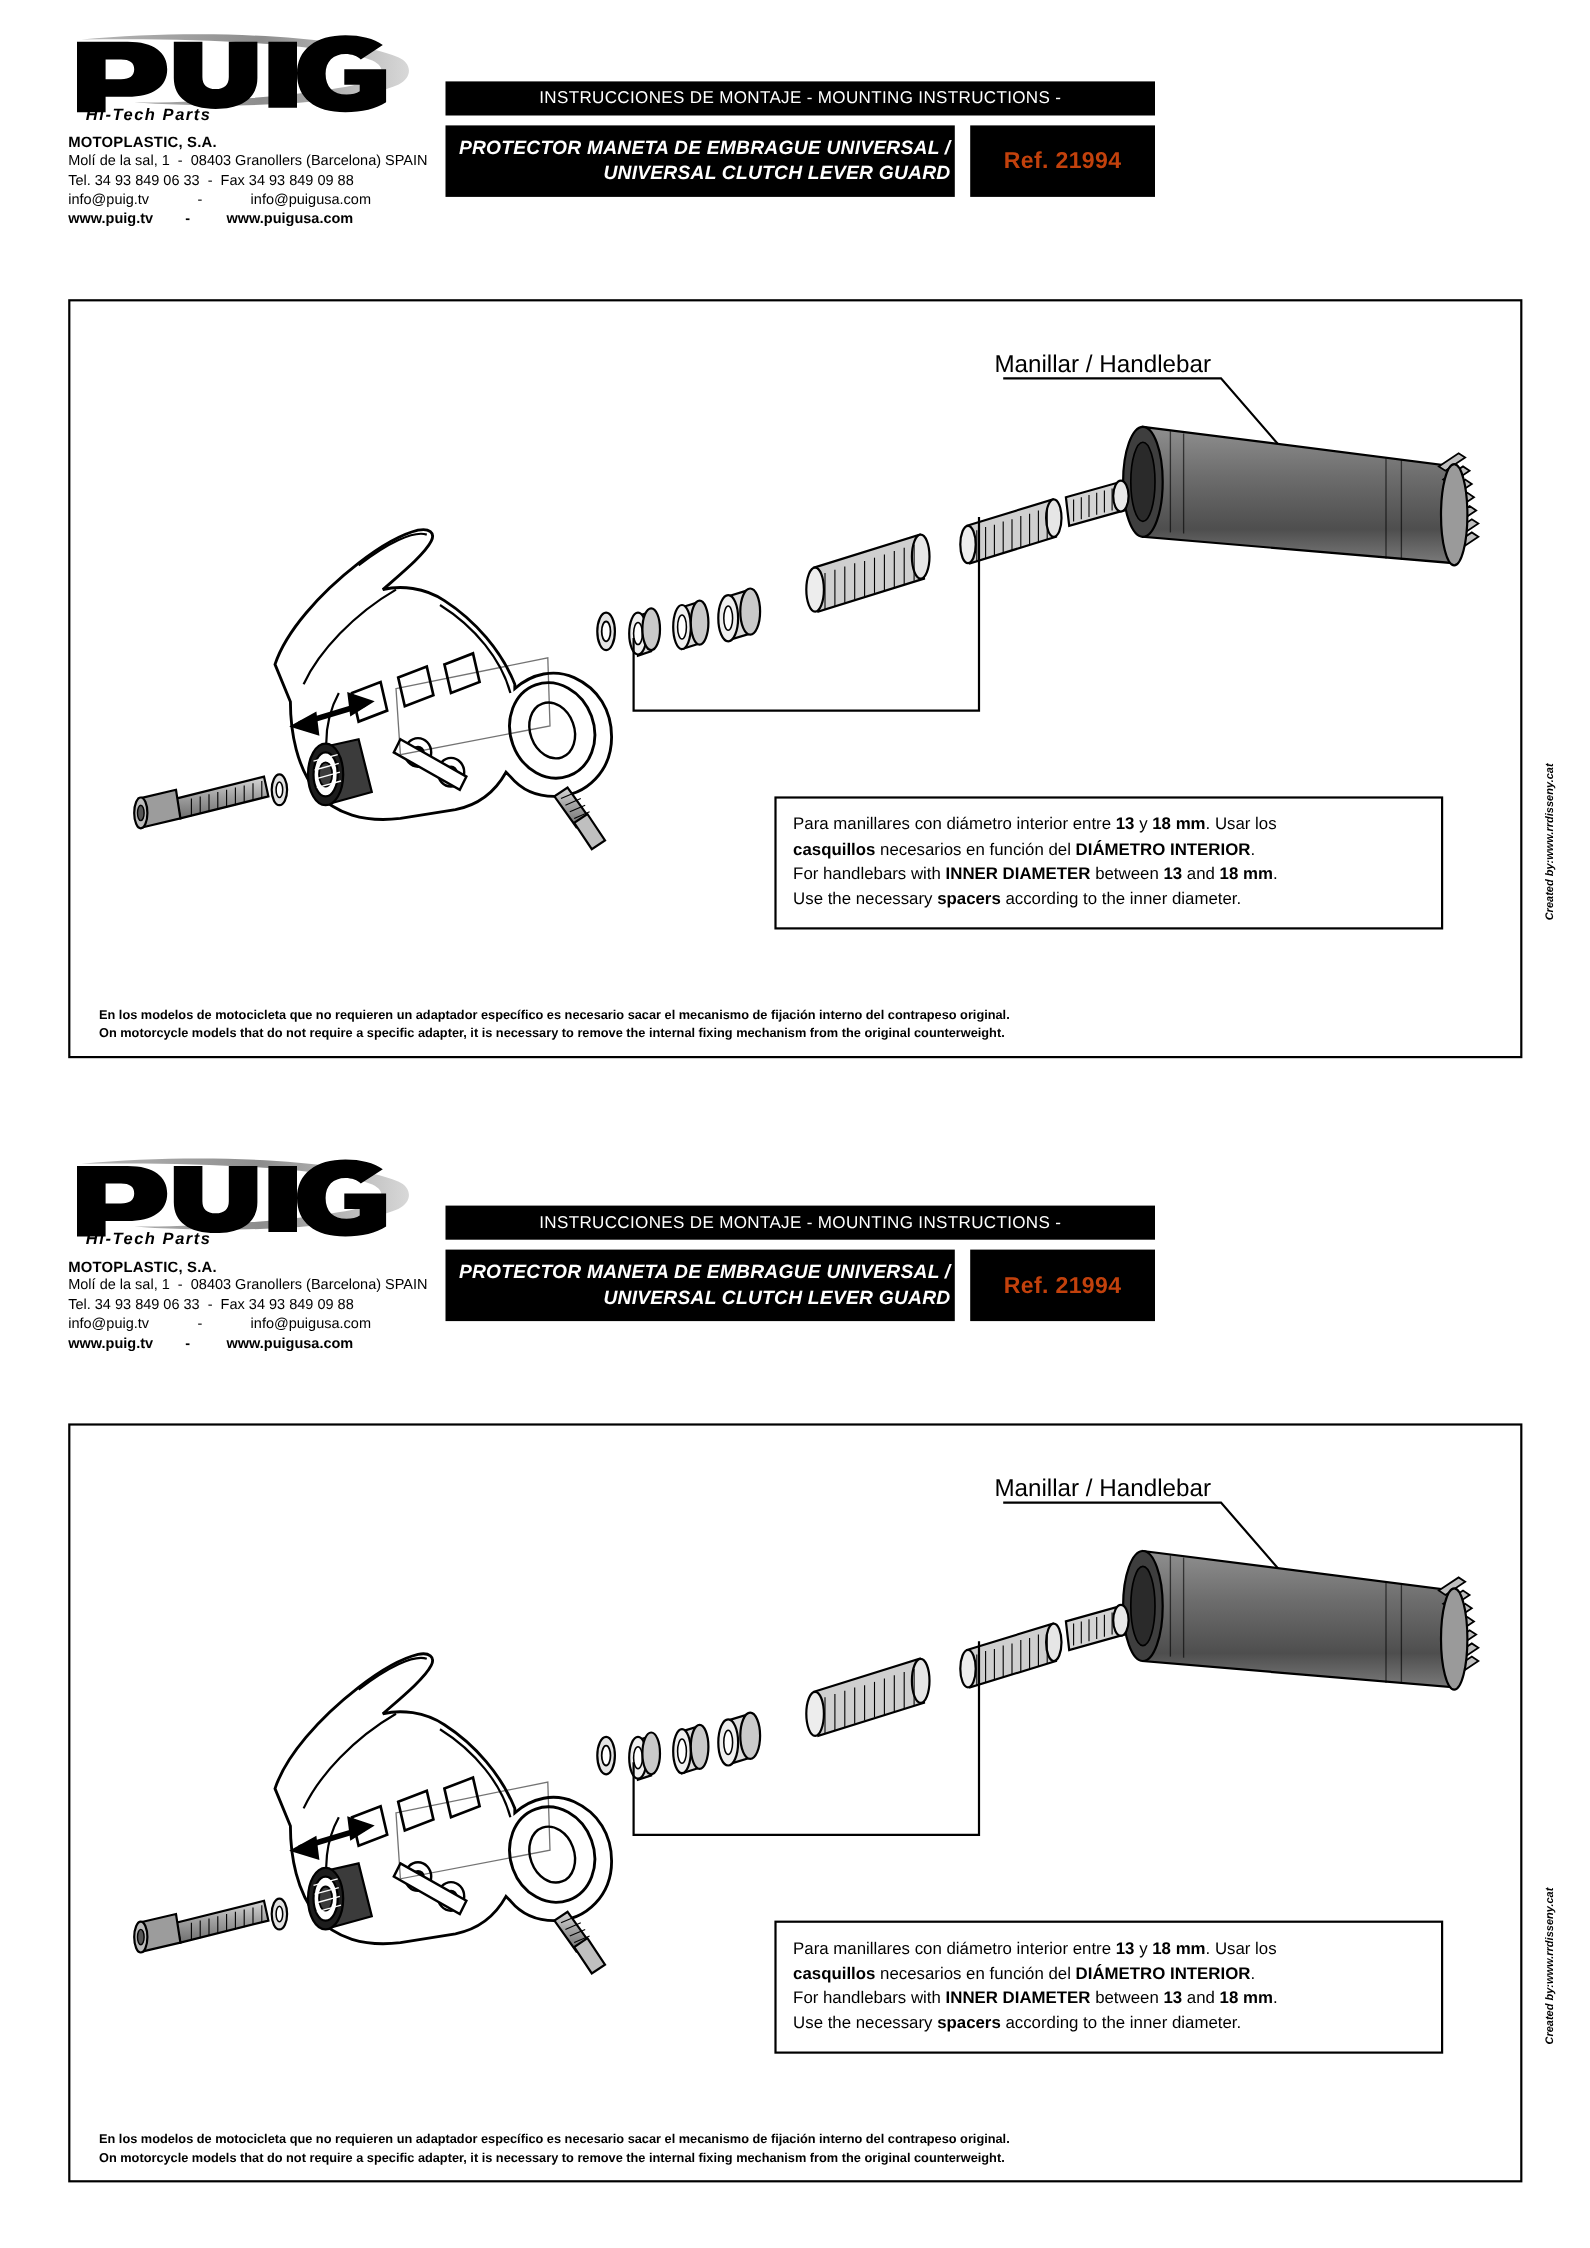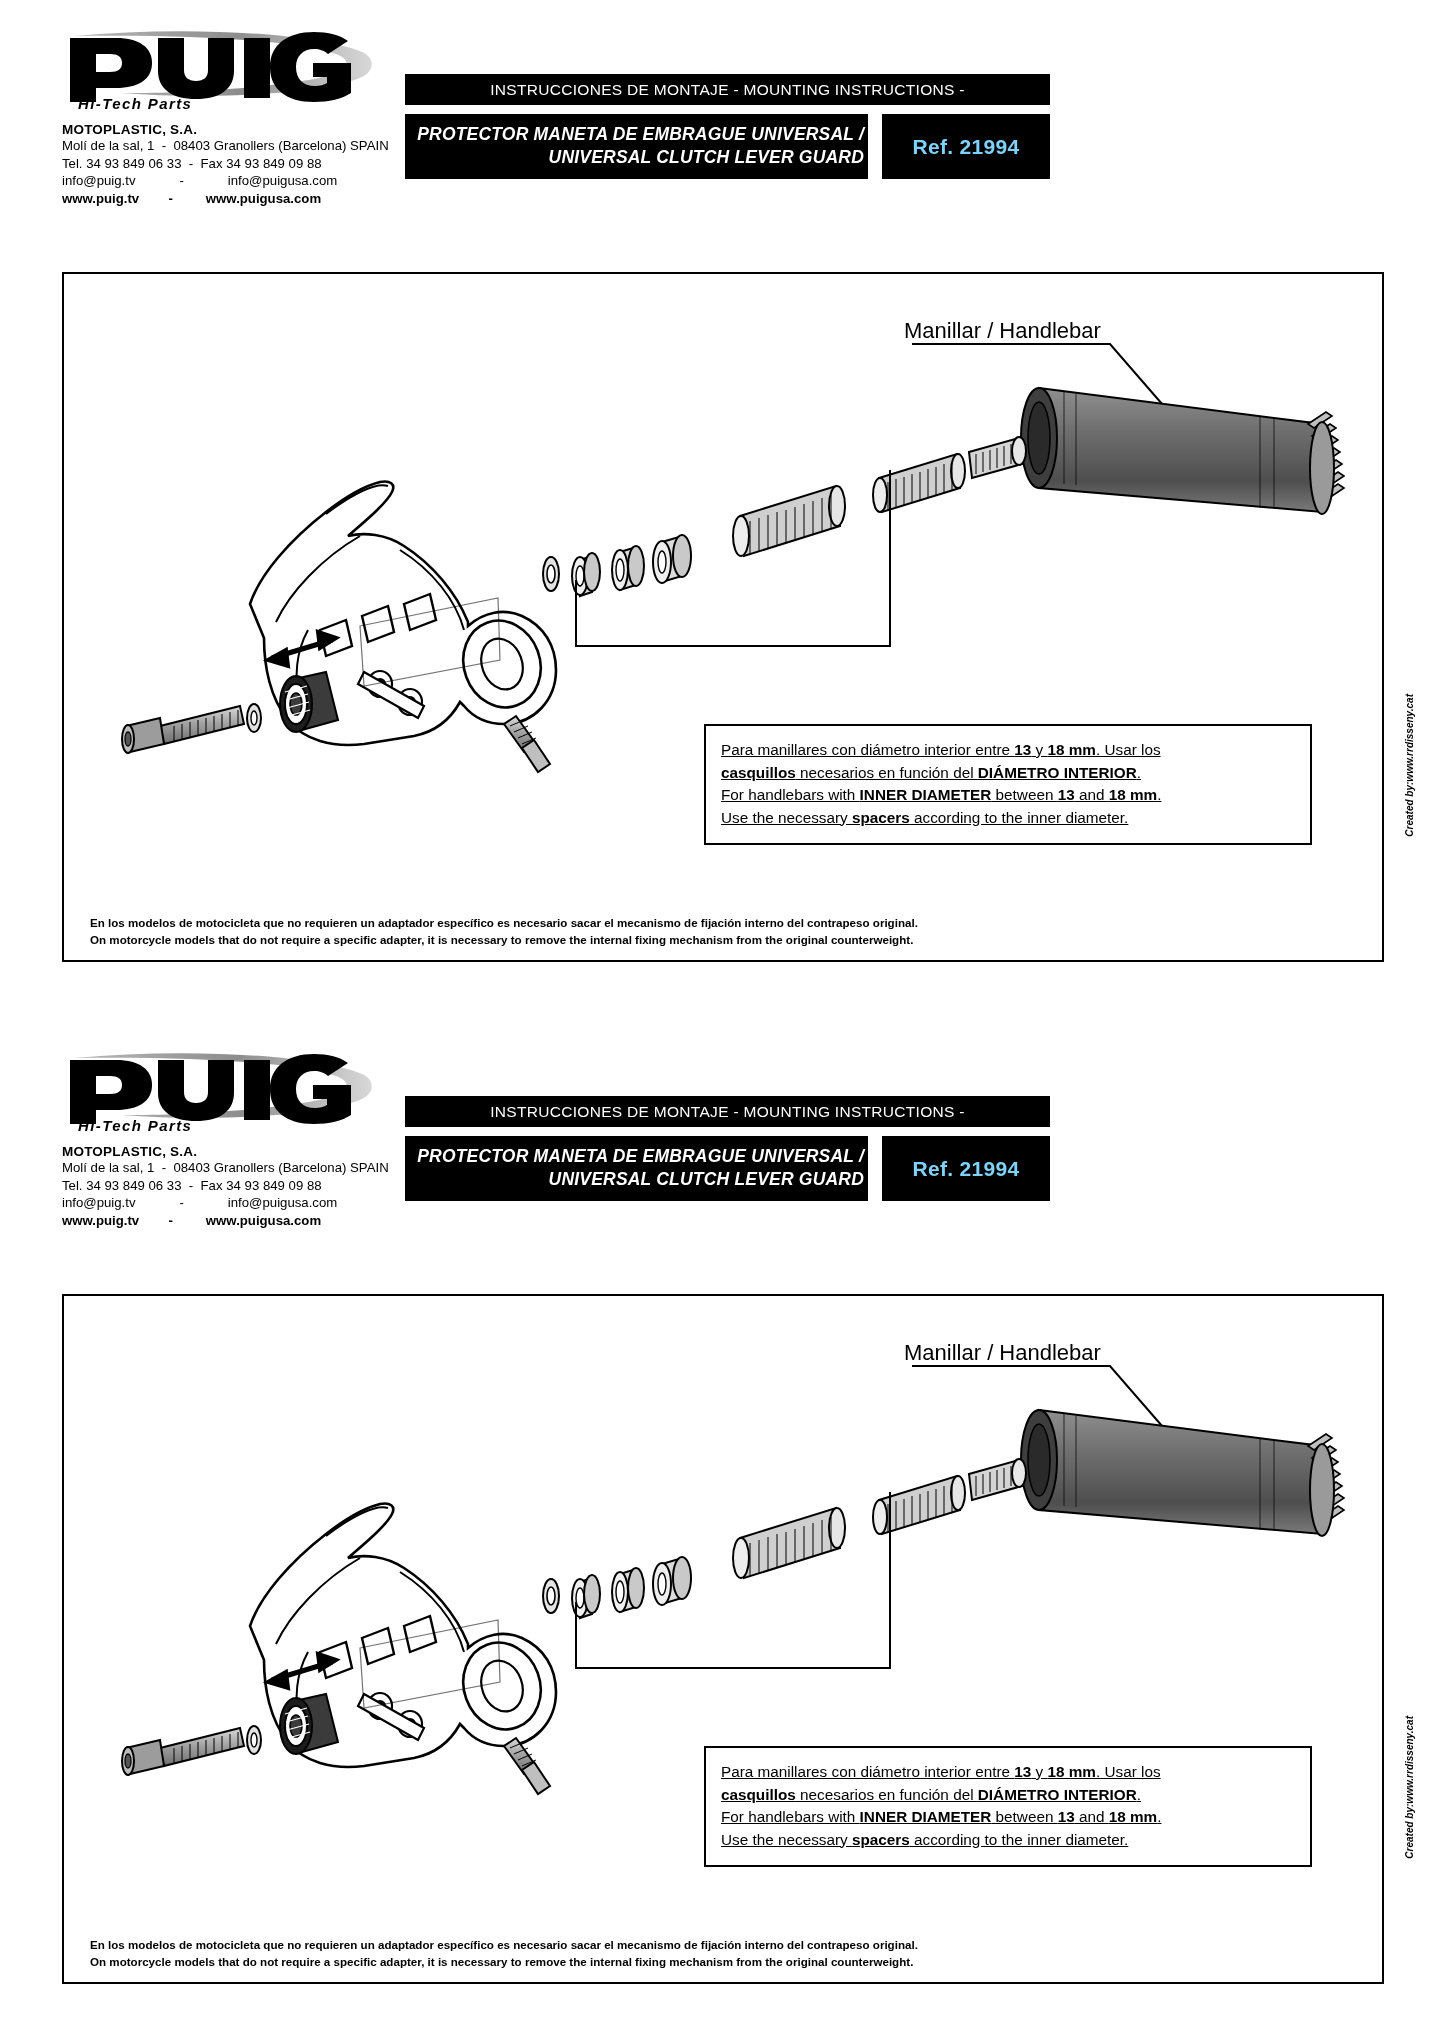--- a/index.html
+++ b/index.html
@@ -87,21 +87,21 @@
     font-weight: bold;
     font-style: italic;
     font-size: 17.5px;
     line-height: 23px;
     text-align: right;
     padding: 9px 4px 10px 4px;
     letter-spacing: 0.2px;
   }
   .banner-ref {
     background: #000;
-    color: #7dd3fc;
+    color: #c2410c;
     width: 168px;
     font-weight: bold;
     font-size: 21px;
     display: flex;
     align-items: center;
     justify-content: center;
     letter-spacing: 0.3px;
   }
 
   
@@ -136,21 +136,20 @@
 
   .callout-box {
     position: absolute;
     left: 640px;
     top: 450px;
     width: 608px;
     border: 2px solid #000;
     background: #fff;
     padding: 13px 1px 14px 15px;
     box-sizing: border-box;
-    text-decoration: underline;
   }
   .callout-box p {
     margin: 0;
     font-size: 15.3px;
     line-height: 22.5px;
   }
 
   .footnote {
     position: absolute;
     left: 0;

